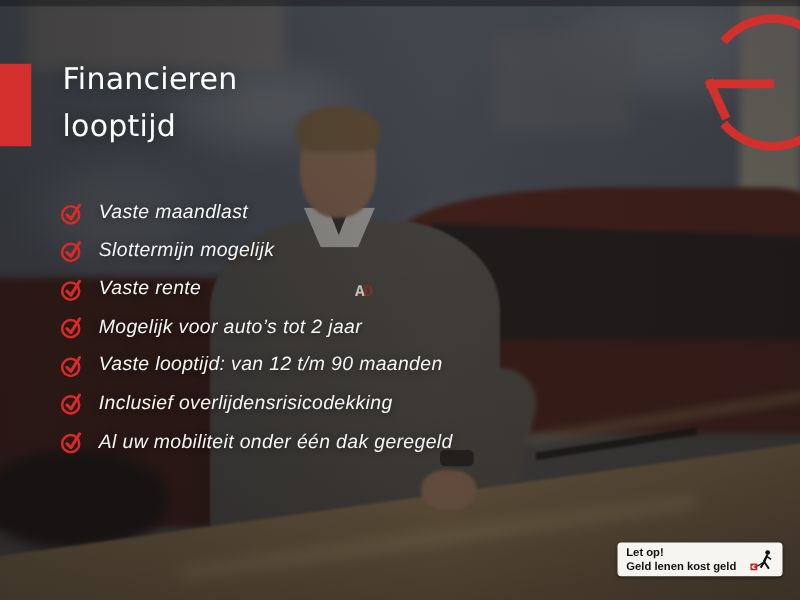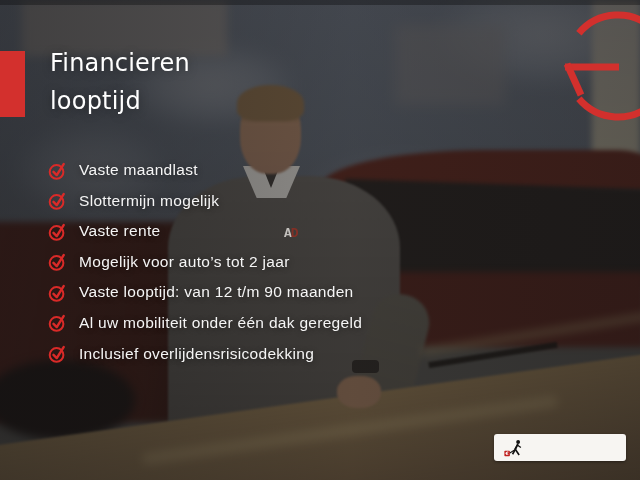--- a/index.html
+++ b/index.html
@@ -41,21 +41,21 @@
   .topbar{left:0;top:0;right:0;height:5px;background:rgba(0,0,0,.35);}
   .overlay{inset:0;background:linear-gradient(90deg,rgba(16,16,18,.52) 0%,rgba(16,16,18,.34) 55%,rgba(16,16,18,.44) 100%);}
 
   
   .red-block{position:absolute;left:0;top:51px;width:25px;height:66px;background:#d3302d;}
   .hero-title{
     position:absolute;left:50px;top:44px;color:#ffffff;
     font-family:"DejaVu Sans",sans-serif;font-size:24px;line-height:38px;font-weight:400;
     text-shadow:0 1px 10px rgba(0,0,0,.35);letter-spacing:.2px;
   }
-  ul.checklist{position:absolute;left:48px;top:160px;margin:0;padding:0;list-style:none;}
+  ul.checklist{position:absolute;left:48px;top:160px;margin:0;padding:0;list-style:none;font-style:italic;}
   ul.checklist li{display:flex;align-items:center;gap:12px;height:20px;margin-bottom:10.6px;}
   ul.checklist .chk{width:19px;height:19px;flex:0 0 19px;display:inline-block;}
   ul.checklist .lbl{
     color:#f5f5f5;font-size:15.5px;letter-spacing:.3px;white-space:nowrap;
     text-shadow:0 1px 6px rgba(0,0,0,.45);
   }
   .brand-mark{position:absolute;left:560px;top:6px;width:80px;height:118px;}
   .brand-mark svg{overflow:visible;}
 
   .sweater-logo{
@@ -160,32 +160,36 @@
             <circle cx="9" cy="11.5" r="7.2" stroke="#da2a28" stroke-width="2.1"></circle>
             <path d="M5.8 11.5 L9.2 14.8 L16.5 3.2" stroke="#da2a28" stroke-width="2.6" stroke-linecap="round" stroke-linejoin="round"></path>
           </svg></span>
       <span class="lbl">Vaste looptijd: van 12 t/m 90 maanden</span>
     </li>
     <li>
       <span class="chk"><svg viewBox="0 0 20 20" width="19" height="19" fill="none">
             <circle cx="9" cy="11.5" r="7.2" stroke="#da2a28" stroke-width="2.1"></circle>
             <path d="M5.8 11.5 L9.2 14.8 L16.5 3.2" stroke="#da2a28" stroke-width="2.6" stroke-linecap="round" stroke-linejoin="round"></path>
           </svg></span>
+      <span class="lbl">Inclusief overlijdensrisicodekking</span>
+    </li>
+    <li>
+      <span class="chk"><svg viewBox="0 0 20 20" width="19" height="19" fill="none">
+            <circle cx="9" cy="11.5" r="7.2" stroke="#da2a28" stroke-width="2.1"></circle>
+            <path d="M5.8 11.5 L9.2 14.8 L16.5 3.2" stroke="#da2a28" stroke-width="2.6" stroke-linecap="round" stroke-linejoin="round"></path>
+          </svg></span>
       <span class="lbl">Al uw mobiliteit onder één dak geregeld</span>
     </li>
-    <li>
-      <span class="chk"><svg viewBox="0 0 20 20" width="19" height="19" fill="none">
-            <circle cx="9" cy="11.5" r="7.2" stroke="#da2a28" stroke-width="2.1"></circle>
-            <path d="M5.8 11.5 L9.2 14.8 L16.5 3.2" stroke="#da2a28" stroke-width="2.6" stroke-linecap="round" stroke-linejoin="round"></path>
-          </svg></span>
-      <span class="lbl">Inclusief overlijdensrisicodekking</span>
-    </li>
   </ul>
 
   <div class="credit-badge">
+    <div class="txt">
+      <div>Let op!</div>
+      <div>Geld lenen kost geld</div>
+    </div>
     <span class="fig">
       <svg viewBox="0 0 24 20" width="22" height="20" fill="none">
         <rect x="1.5" y="13" width="6" height="6" rx="0.8" fill="#c0201f"></rect>
         <text x="2.6" y="18" font-family="DejaVu Sans, sans-serif" font-size="5" font-weight="bold" fill="#ffffff">€</text>
         <path d="M7.5 15.5 L13.5 11.5" stroke="#111" stroke-width="1.2"></path>
         <circle cx="16.5" cy="3.5" r="2.1" fill="#111"></circle>
         <path d="M16.2 5.5 L13.5 11.5" stroke="#111" stroke-width="1.9"></path>
         <path d="M15.5 7.2 L12.9 11.2" stroke="#111" stroke-width="1.4"></path>
         <path d="M16 7 L19.5 9.5" stroke="#111" stroke-width="1.4"></path>
         <path d="M13.5 11.5 L17.6 17.6" stroke="#111" stroke-width="1.8"></path>

